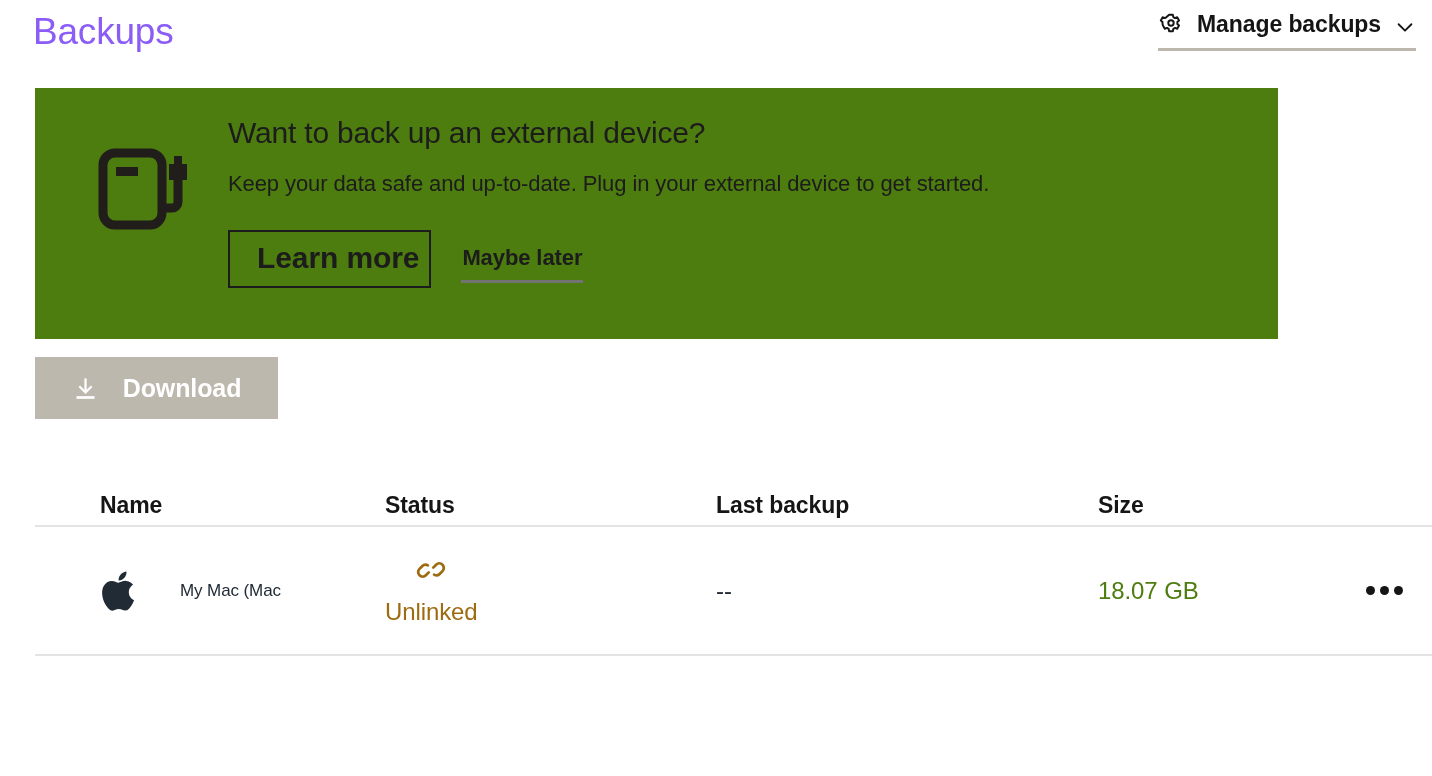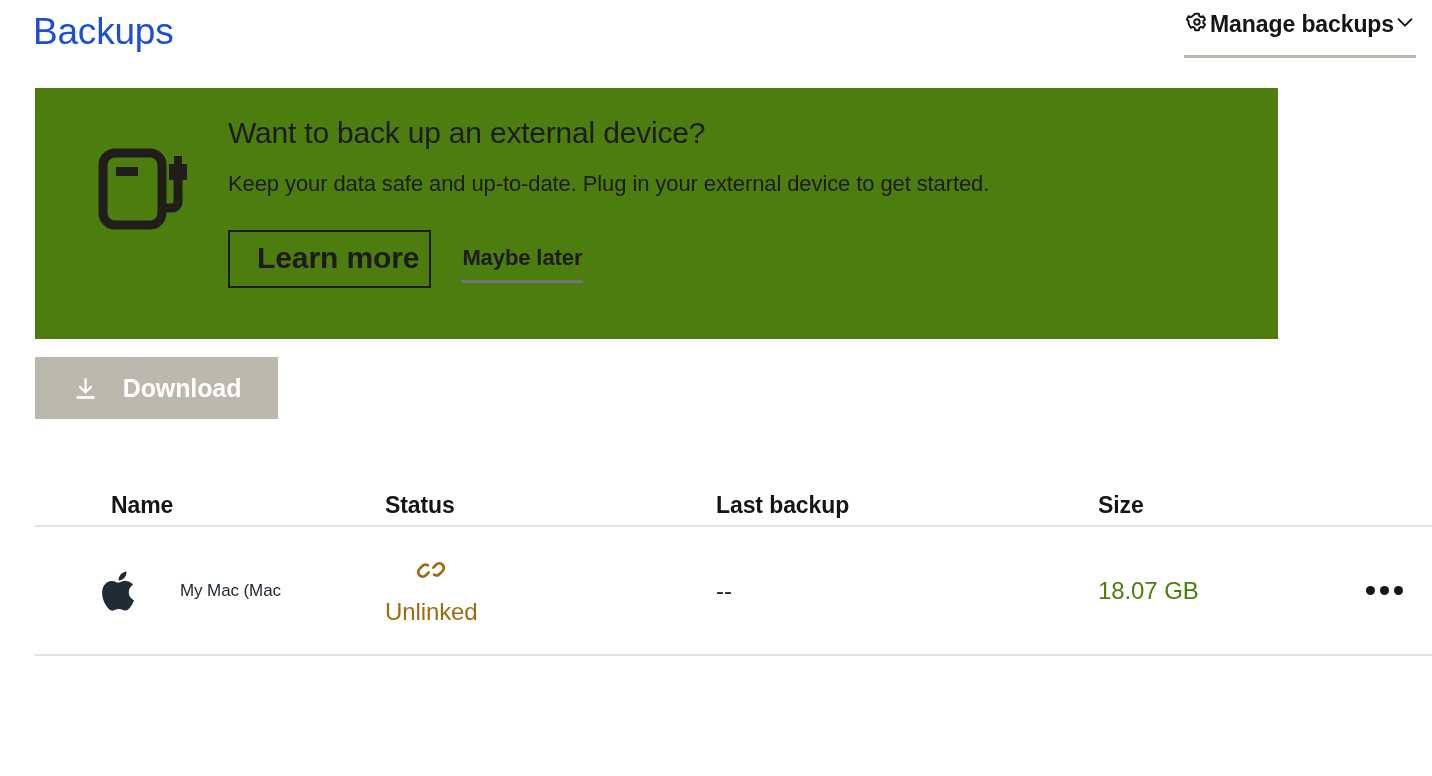--- a/index.html
+++ b/index.html
@@ -23,30 +23,31 @@
     width: 1432px;
     height: 68px;
   }
   .page-title {
     position: absolute;
     left: 33px;
     top: 8px;
     font-size: 37px;
     font-weight: 400;
     letter-spacing: -0.2px;
-    color: #1d4ed8;
+    color: #8b5cf6;
     line-height: 48px;
   }
   .manage-backups {
     position: absolute;
     right: 16px;
     top: 11px;
     display: flex;
-    align-items: flex-start;
-    padding-bottom: 17px;
+    align-items: flex-end;
+    gap: 13px;
+    padding-bottom: 10px;
     border-bottom: 3px solid #bdb8ae;
     cursor: pointer;
     user-select: none;
   }
   .manage-backups-label {
     font-size: 23px;
     font-weight: 700;
     color: #151515;
     letter-spacing: -0.1px;
   }
@@ -182,21 +183,21 @@
   .col-size   { left: 1063px; width: 270px; }
   .col-menu   { right: 22px; width: 52px; justify-content: center; }
 
   .table-head-row .cell {
     font-weight: 700;
     color: #151515;
     align-items: flex-end;
     padding-bottom: 6px;
     height: calc(100% - 6px);
   }
-  .table-head-row .col-name { left: 76px; }
+  .table-head-row .col-name { left: 65px; }
   .apple-icon-wrap {
     position: absolute;
     left: 0px;
     top: 50%;
     transform: translateY(-50%);
     width: 44px;
     height: 52px;
     display: flex;
     align-items: center;
   }

